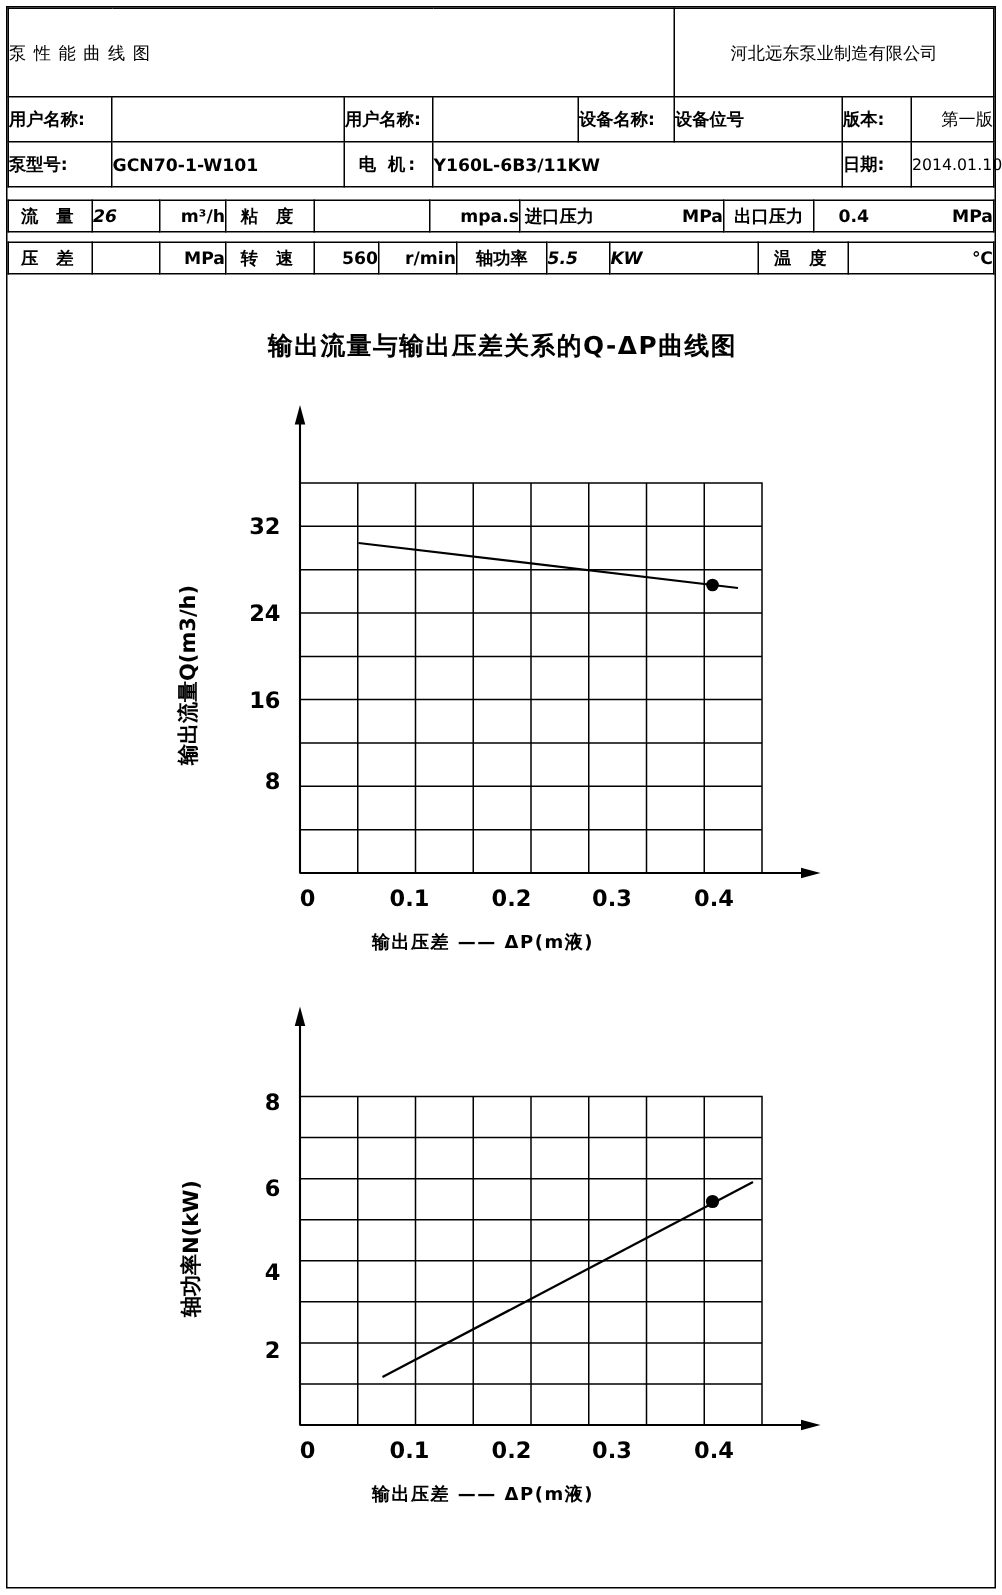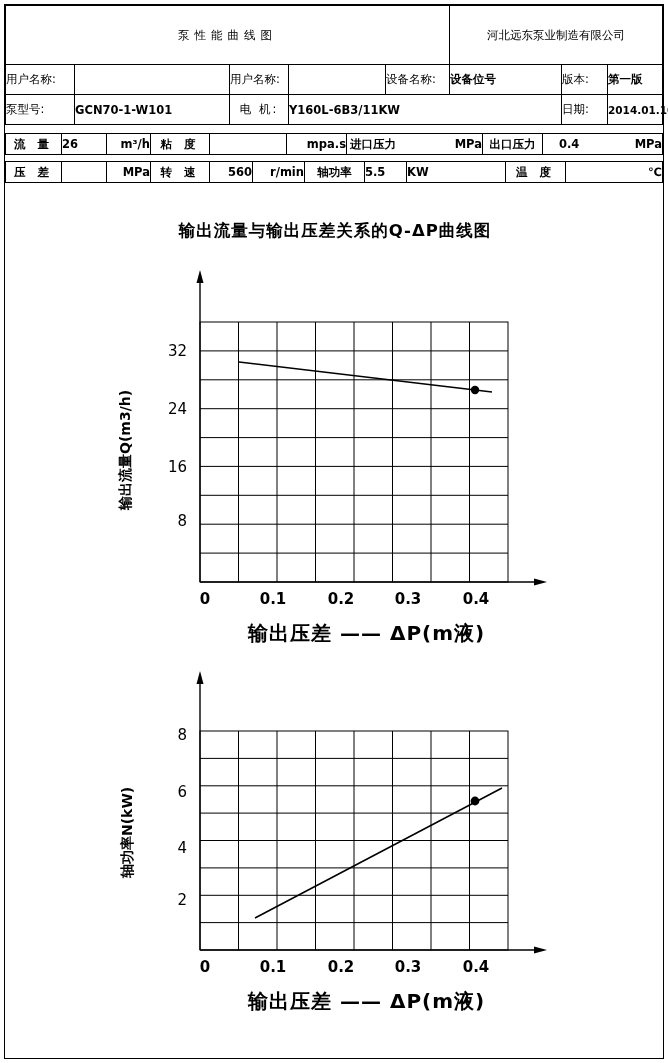--- a/index.html
+++ b/index.html
@@ -7,47 +7,47 @@
     width:668px;height:1063px;position:relative;
     font-family:"DejaVu Sans","Liberation Sans",sans-serif;
     color:#000;overflow:hidden;
   }
   .sheet{position:absolute;left:4px;top:4px;width:660px;height:1055px;border:1.5px solid #000;box-sizing:border-box;}
 
   
   .hdr{position:absolute;left:0;top:0;width:100%;border-collapse:collapse;table-layout:fixed;}
   .hdr td{border:1px solid #000;padding:0;vertical-align:middle;font-size:11.5px;
           font-family:"DejaVu Sans","Liberation Sans",sans-serif;}
-  .titlecell{height:58px;text-align:center;font-size:24px;letter-spacing:5px;font-weight:500;margin-left:20px;}
+  .titlecell{height:58px;font-size:24px;letter-spacing:5px;font-weight:500;margin-left:20px;}
   .compcell{height:58px;text-align:center;font-size:17px;letter-spacing:0px;font-weight:500;}
   .r2 td,.r3 td{height:29px;}
-  .lbl{padding-left:5px;font-weight:normal;font-size:12px;white-space:nowrap;}
+  .lbl{padding-left:5px;font-weight:bold;font-size:12px;white-space:nowrap;}
   .val{padding-left:7px;font-size:11.5px;font-weight:bold;white-space:nowrap;}
-  .ctr{text-align:left;font-weight:bold;font-size:12px;}
+  .ctr{text-align:right;font-weight:normal;font-size:12px;}
   .reqrow td{height:22px;text-align:center;font-weight:bold;font-size:12px;}
 
   
   .prm{position:absolute;left:0;width:100%;border-collapse:collapse;table-layout:fixed;}
   .prm td{border:1px solid #000;height:20px;padding:0;font-size:11.5px;font-weight:bold;
           font-family:"DejaVu Sans","Liberation Sans",sans-serif;vertical-align:middle;}
   .pname{text-align:center;letter-spacing:4px;padding-left:3px;}
   .pname2{text-align:center;letter-spacing:0px;}
-  .pv{padding-left:6px;}
+  .pv{padding-left:6px;font-style:italic;}
   .pu{text-align:right;padding-right:4px;}
 
   
   .chart{position:absolute;left:0;width:660px;}
   .ctitle{text-align:center;font-size:16.5px;font-weight:bold;letter-spacing:1px;
           font-family:"DejaVu Sans","Liberation Sans",sans-serif;}
   .plot{position:relative;width:660px;}
   .ylabel{position:absolute;font-size:14px;font-weight:bold;white-space:nowrap;
           transform-origin:0 0;transform:rotate(-90deg);letter-spacing:0px;}
-  .ytick{position:absolute;font-size:15px;font-weight:normal;text-align:right;width:30px;}
+  .ytick{position:absolute;font-size:15px;font-weight:bold;text-align:right;width:30px;}
   .xtick{position:absolute;font-size:15px;font-weight:bold;text-align:center;width:40px;}
-  .xaxislabel{position:absolute;font-size:20px;font-weight:bold;white-space:nowrap;letter-spacing:1px;}
+  .xaxislabel{position:absolute;font-size:12px;font-weight:bold;white-space:nowrap;letter-spacing:1px;}
   .gridsvg{position:absolute;left:0;top:0;}
 </style>
 </head>
 <body>
 
 <div class="sheet">
 
   <table class="hdr">
     <colgroup>
       <col style="width:69px">

